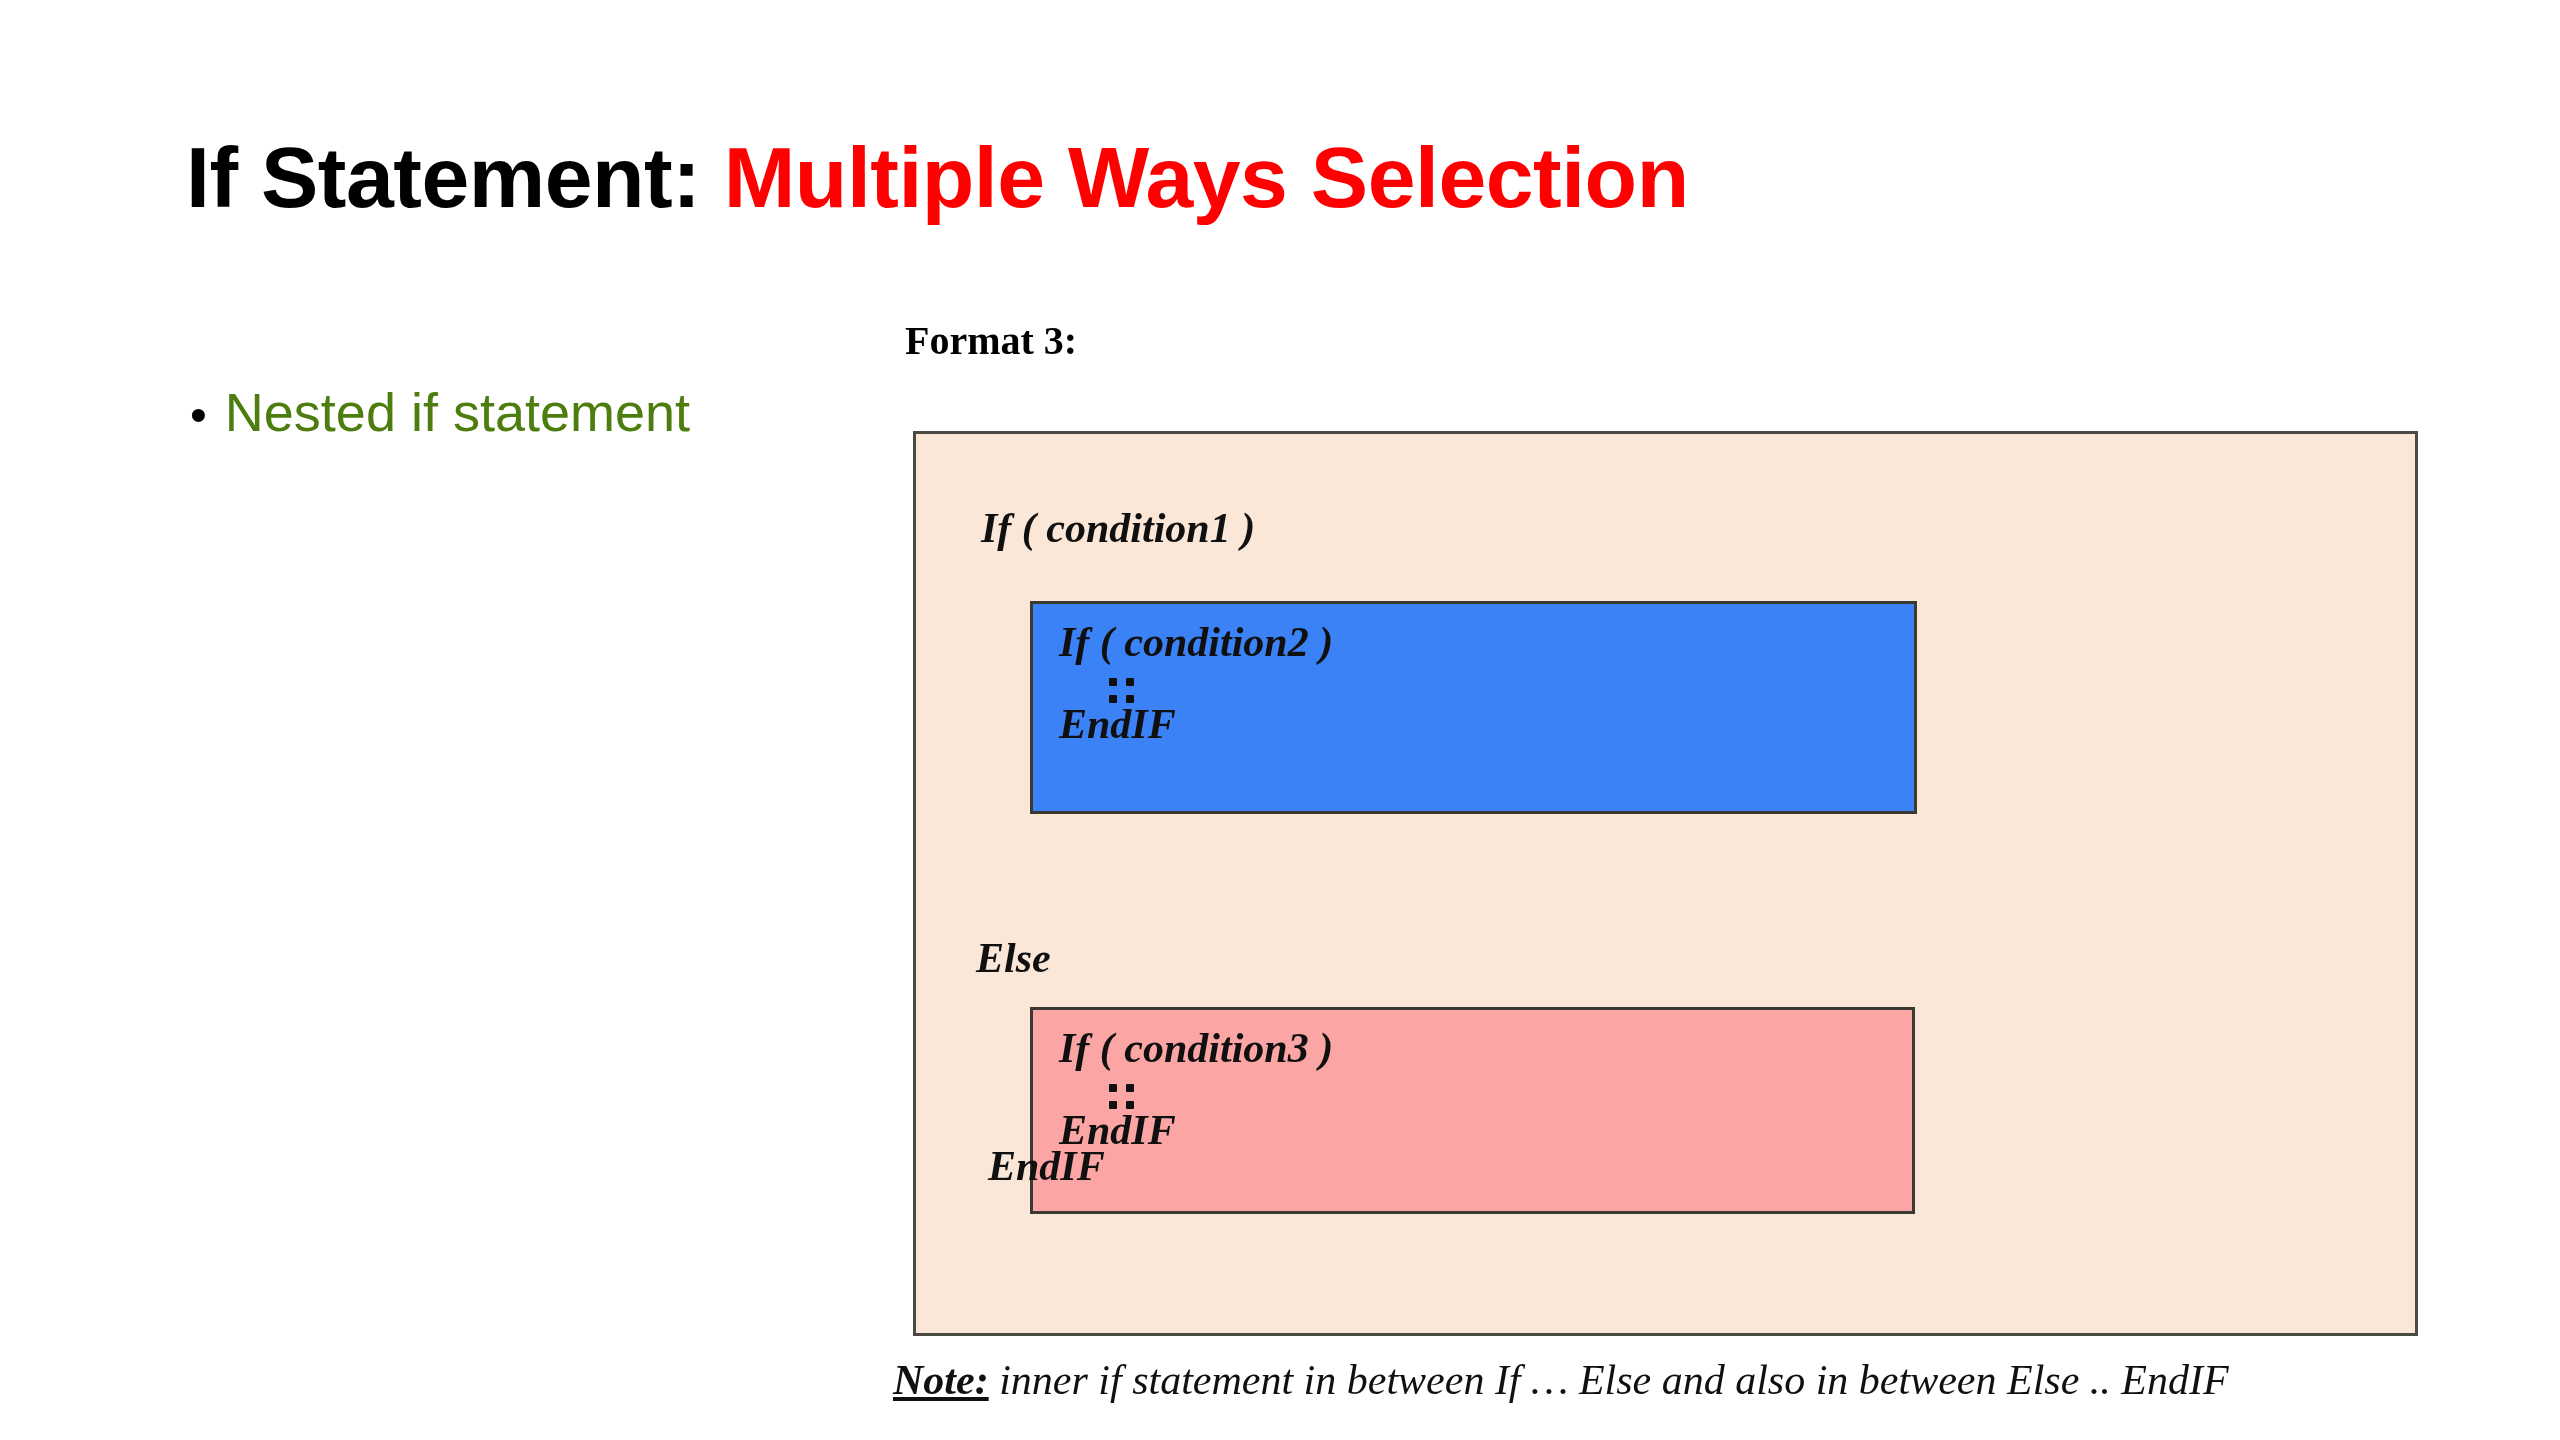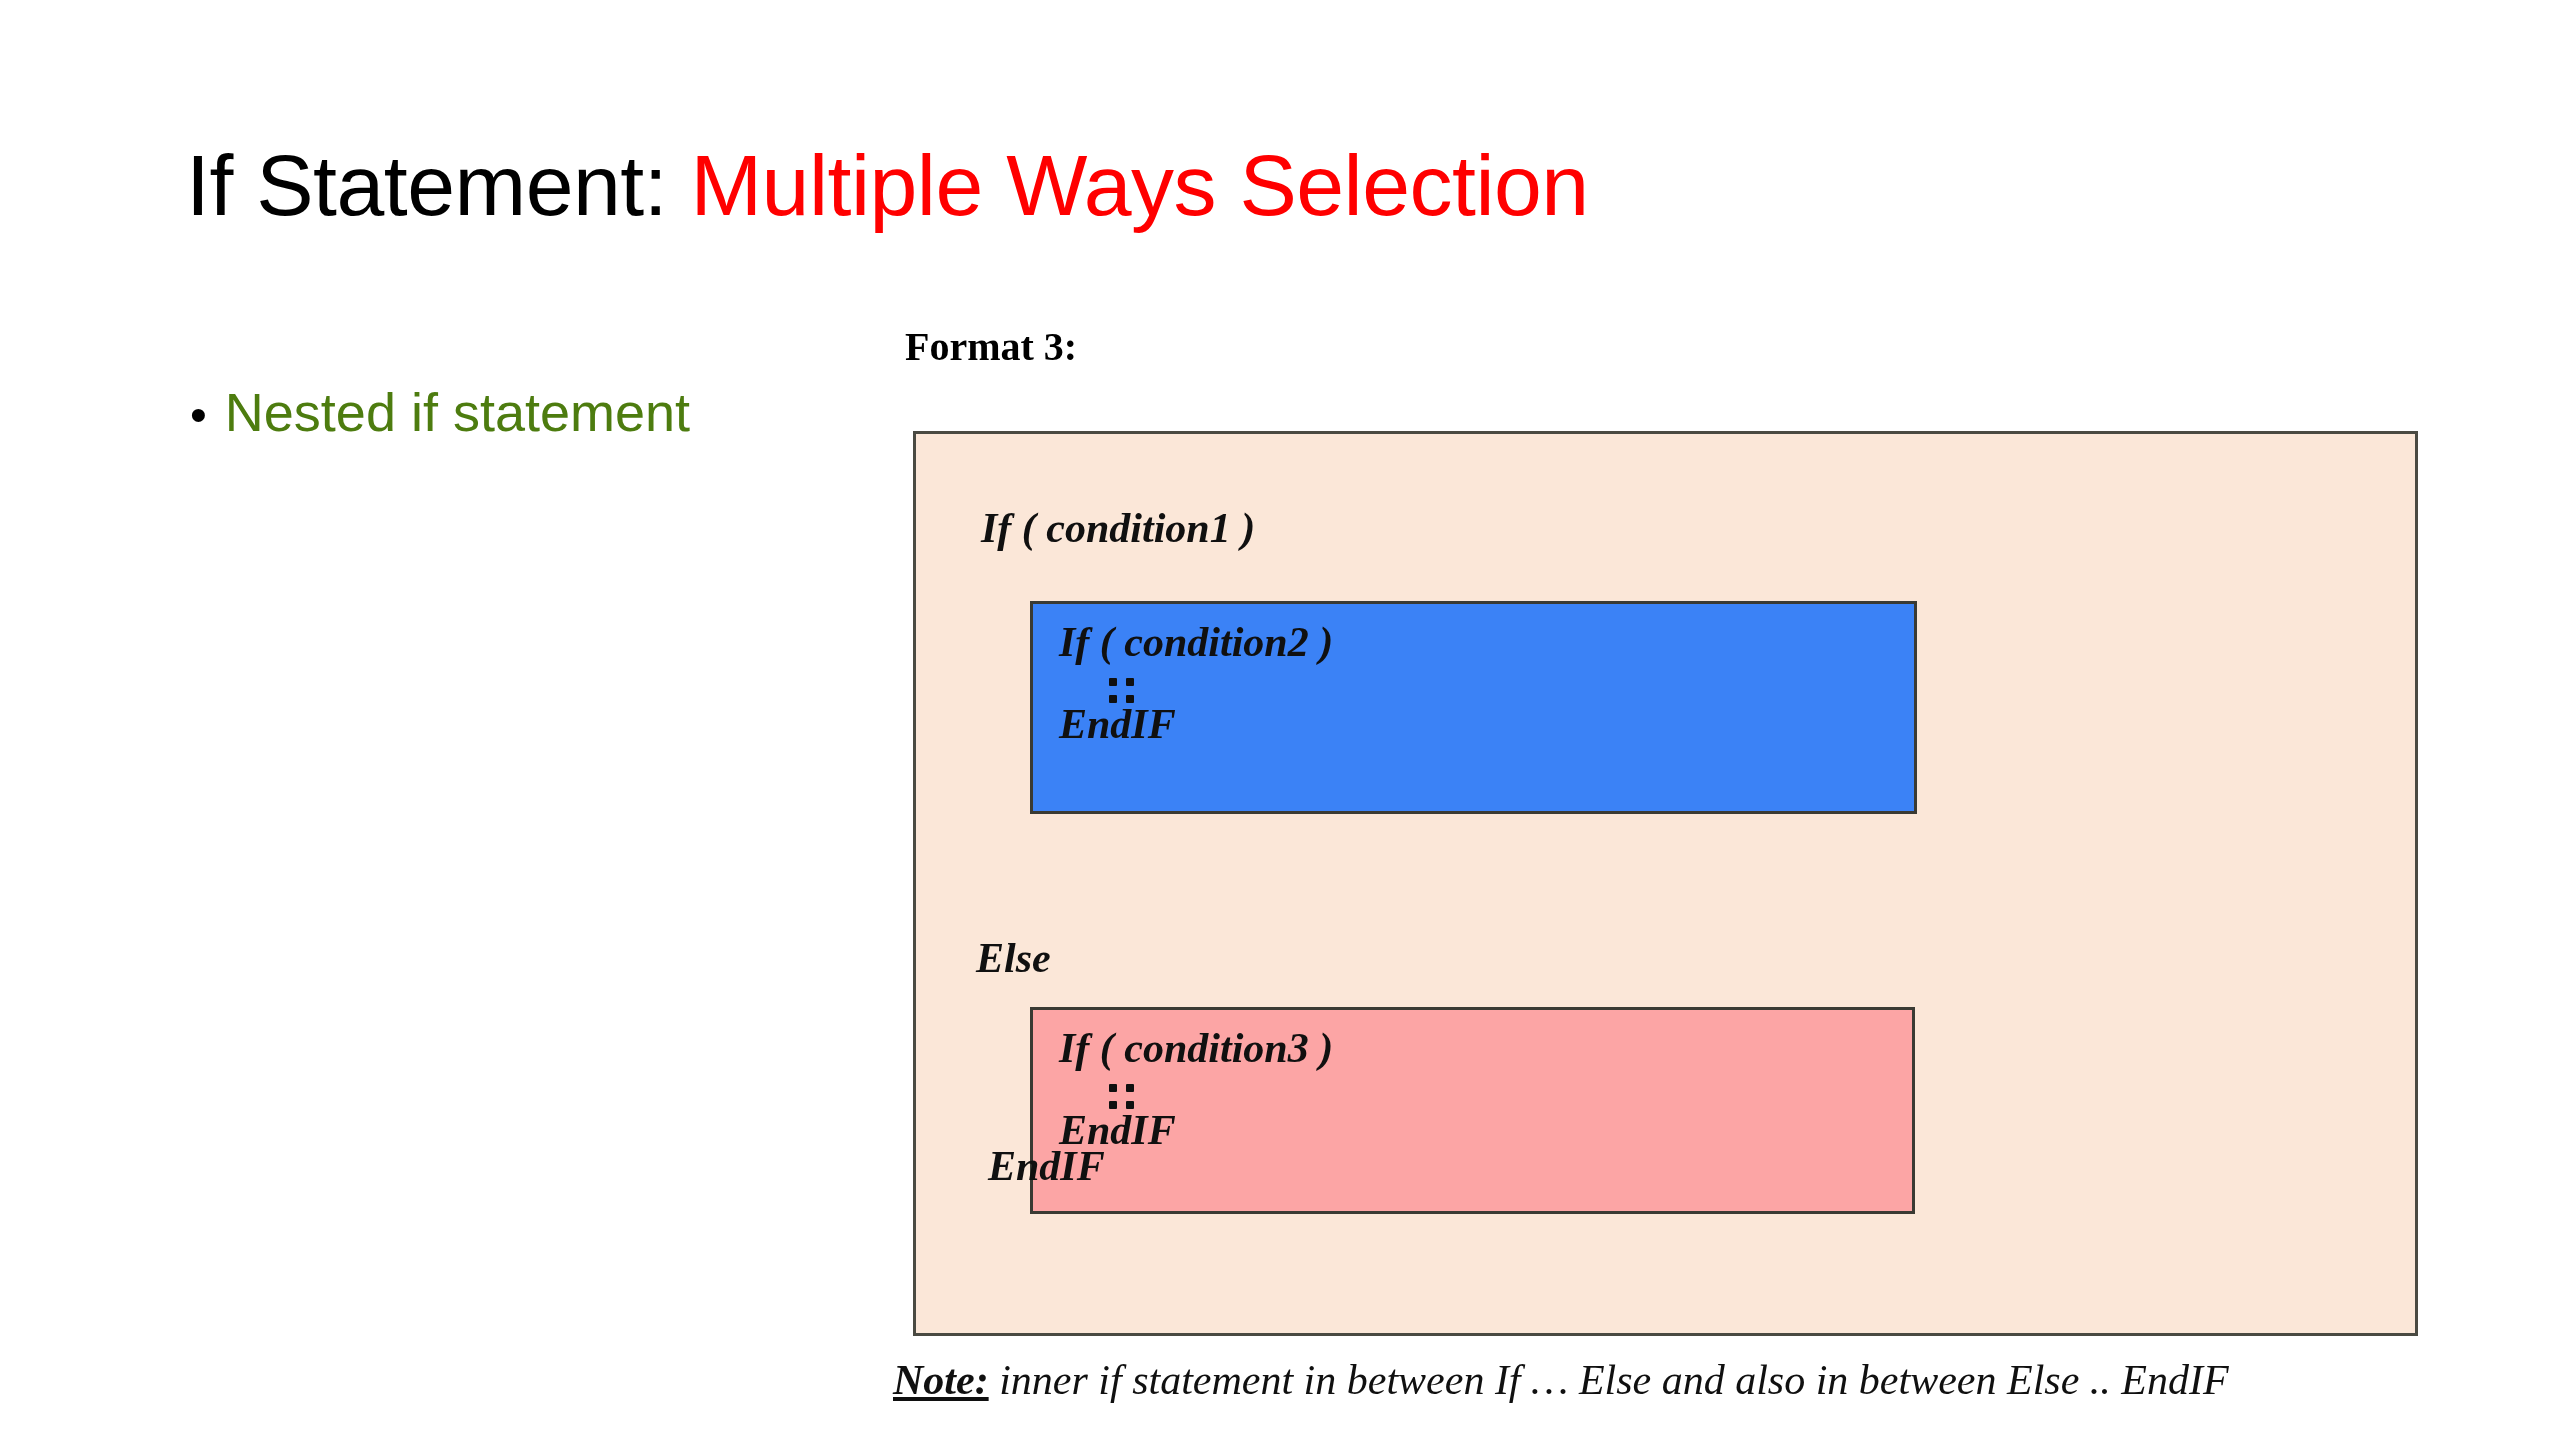--- a/index.html
+++ b/index.html
@@ -12,23 +12,23 @@
     height: 1440px;
     overflow: hidden;
     font-family: "Liberation Sans", sans-serif;
     position: relative;
   }
 
   
   .slide-title {
     position: absolute;
     left: 186px;
-    top: 140px;
+    top: 132px;
     font-family: "Liberation Sans", sans-serif;
-    font-weight: normal;
+    font-weight: bold;
     font-size: 86px;
     line-height: 1.05;
     letter-spacing: -0.5px;
     white-space: nowrap;
     color: #000000;
   }
   .slide-title .accent {
     color: #ff0000;
   }
 
@@ -57,21 +57,20 @@
   
   .format-label {
     position: absolute;
     left: 905px;
     top: 317px;
     font-family: "Liberation Serif", serif;
     font-weight: bold;
     font-size: 40px;
     color: #000000;
     white-space: nowrap;
-    margin-top: 6px;
   }
 
   
   .outer-box {
     position: absolute;
     left: 913px;
     top: 431px;
     width: 1505px;
     height: 905px;
     background: #fbe7d8;

